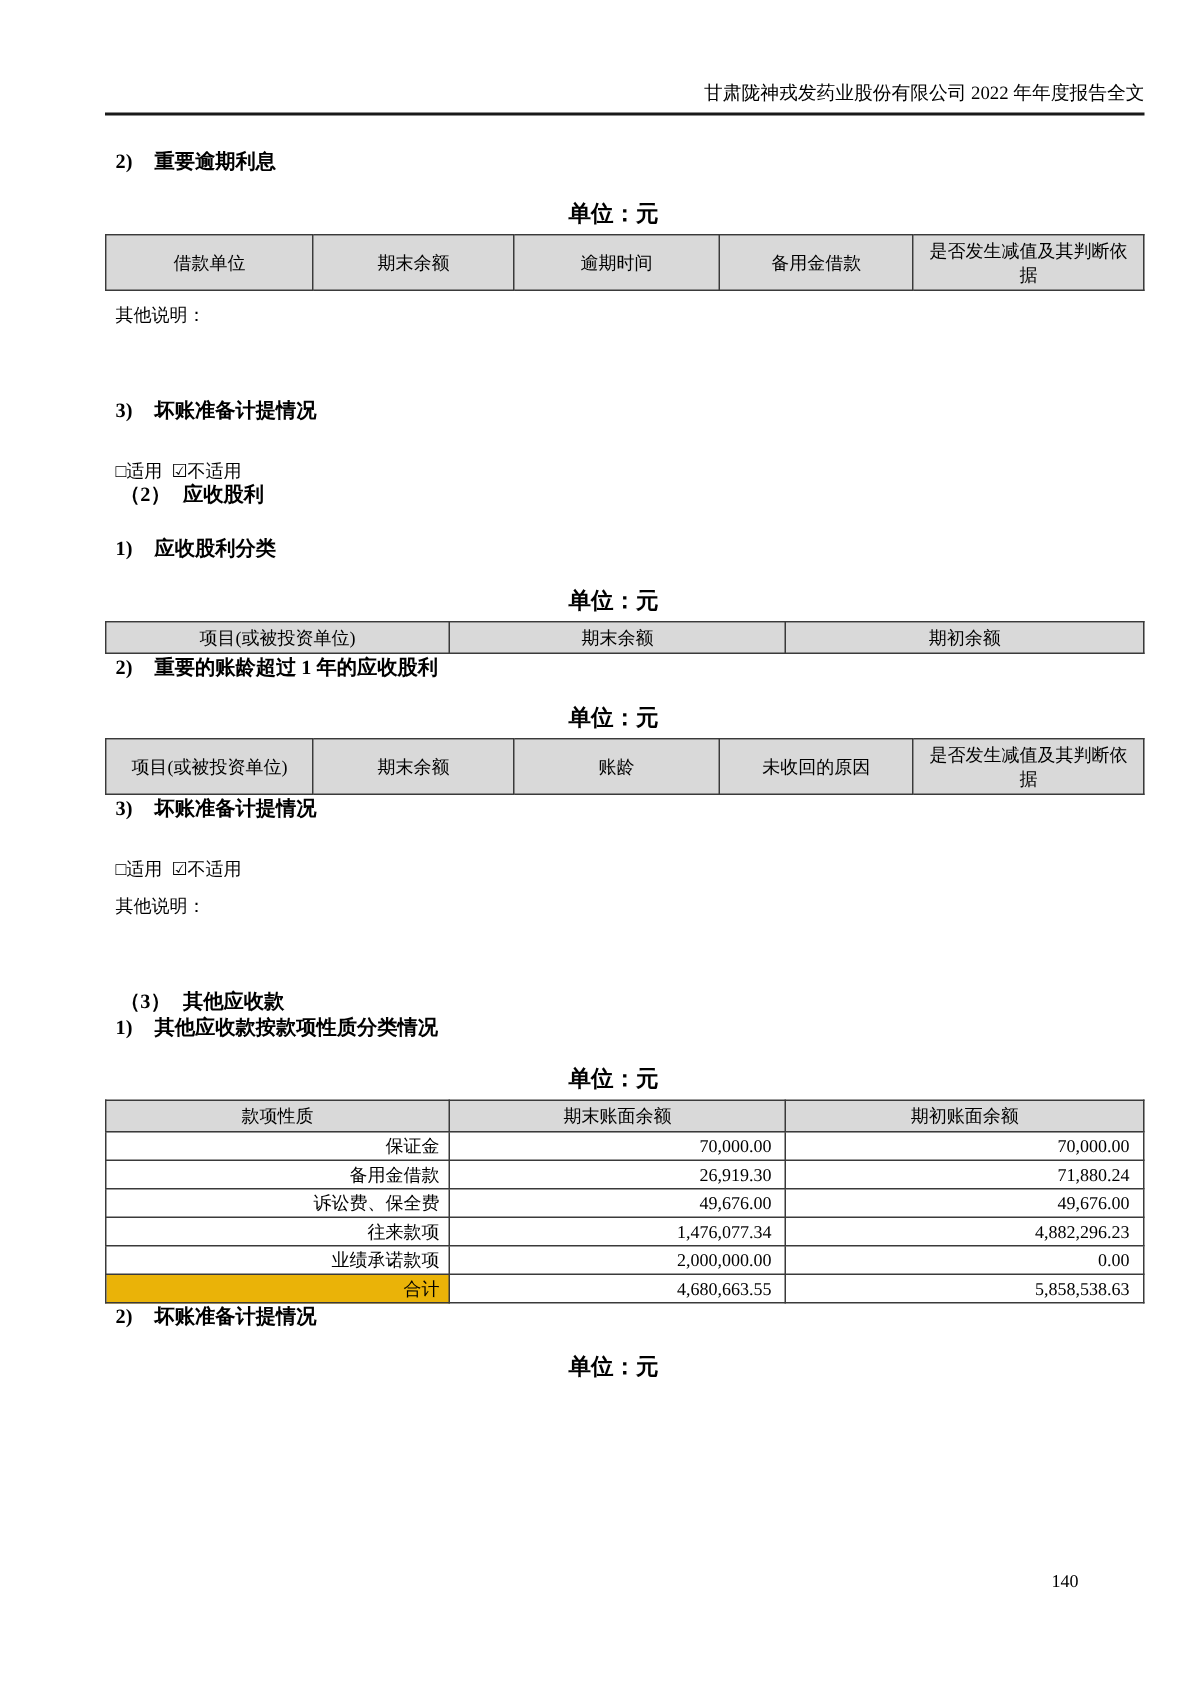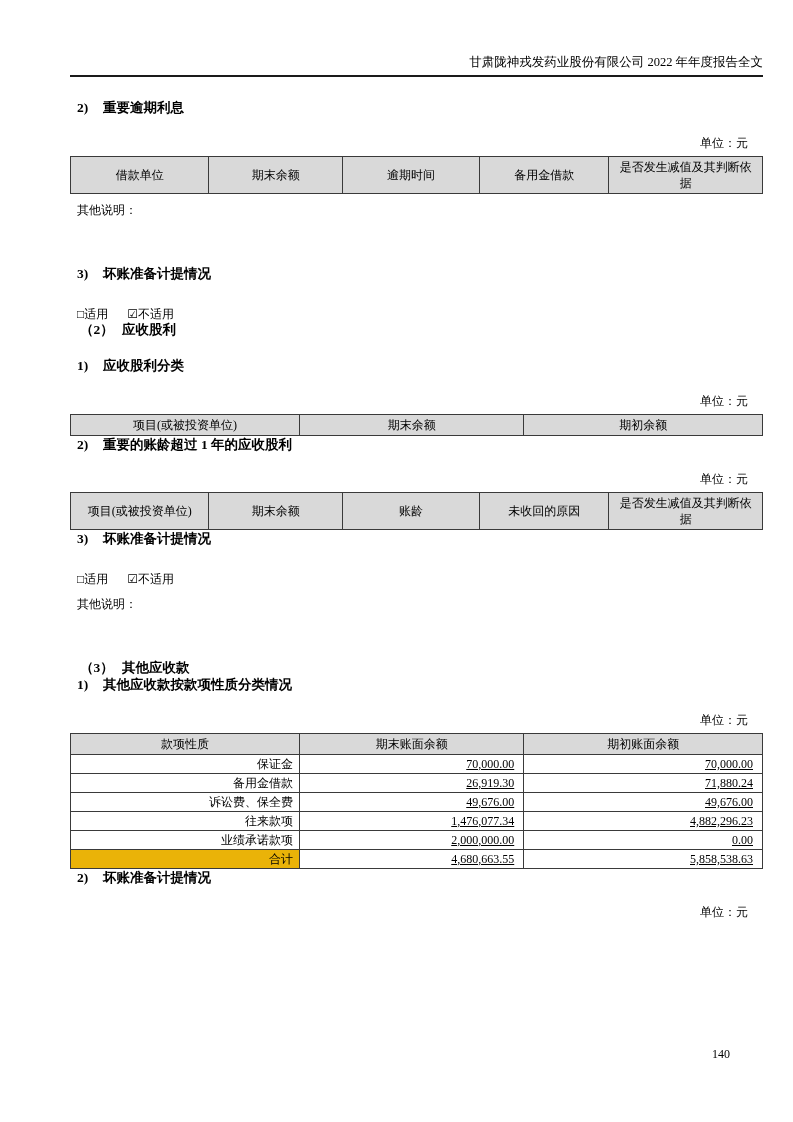--- a/index.html
+++ b/index.html
@@ -25,57 +25,58 @@
   .heading {
     font-weight: bold;
     font-size: 13.5px;
     line-height: 17px;
     padding-left: 7px;
   }
   .heading .num { display: inline-block; min-width: 26px; }
   .heading.paren { padding-left: 10px; }
   .heading.paren .num { min-width: 42px; }
   .unit-line {
-    text-align: right;
-    font-size: 12px;
+    text-align: center;
+    font-size: 15px;
     line-height: 14px;
     padding-right: 15px;
+    font-weight: bold;
   }
   .plain-line {
     font-size: 12px;
     line-height: 14px;
     padding-left: 7px;
   }
   .applic-line {
     font-size: 12px;
     line-height: 14px;
     padding-left: 7px;
   }
-  .applic-line .opt { margin-right: 19px; }
+  .applic-line .opt { margin-right: 6px; }
   table {
     width: 100%;
     border-collapse: collapse;
     table-layout: fixed;
     font-size: 12px;
   }
   th, td { border: 1px solid #3a3a3a; }
   thead th {
     background: #d9d9d9;
     font-weight: normal;
     text-align: center;
     vertical-align: middle;
     padding: 2px 5px;
     line-height: 16px;
   }
   td.cell-name { text-align: right; padding: 2px 6px; line-height: 14px; }
-  td.cell-num  { text-align: right; padding: 2px 9px 2px 6px; line-height: 14px; text-decoration: underline; }
+  td.cell-num  { text-align: right; padding: 2px 9px 2px 6px; line-height: 14px; }
   tr.total-row td.cell-name { background: #eab308; }
   .footer-pageno {
     position: absolute;
-    right: 61px;
+    right: 72px;
     bottom: 60px;
     font-size: 12px;
   }
   
   .mt-h1   { margin-top: 22px; }
   .mt-unit { margin-top: 20px; }
   .mt-tbl  { margin-top: 6px; }
   .mt-note { margin-top: 9px; }
   .mt-big  { margin-top: 48px; }
   .mt-chk  { margin-top: 25px; }

